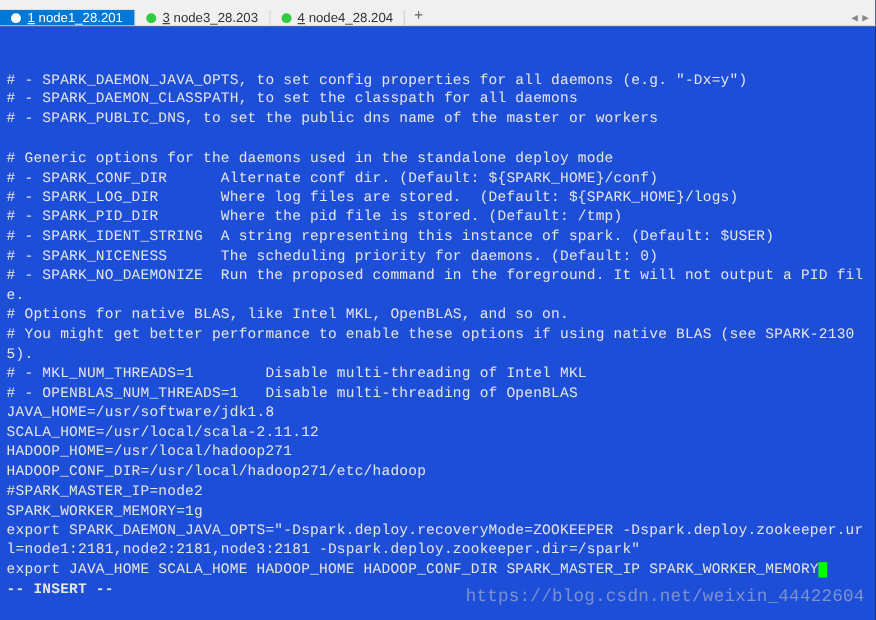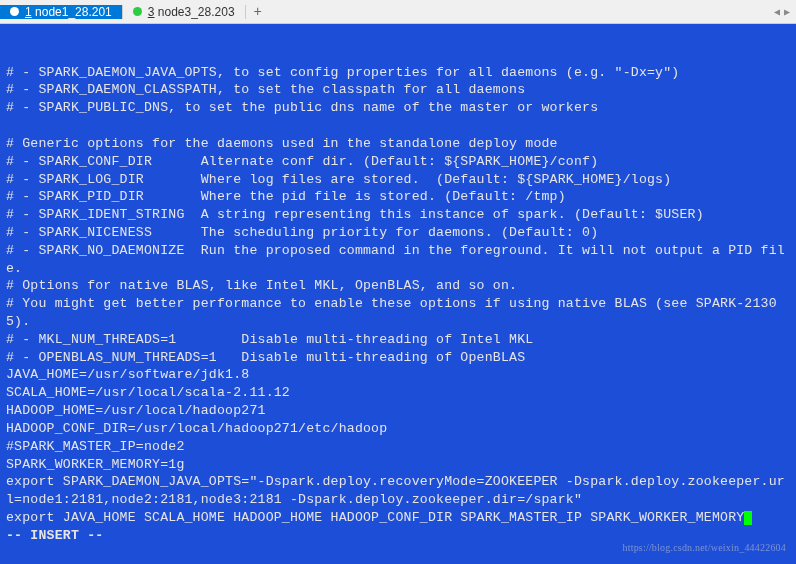--- a/index.html
+++ b/index.html
@@ -10,21 +10,21 @@
     font-family: "Consolas", "Courier New", monospace;
     font-size: 13px;
     overflow: hidden;
     position: relative;
   }
   .tab-bar {
     display: flex;
     background: #f0f0f0;
     height: 24px;
     border-bottom: 1px solid #ccc;
-    align-items: center;
+    align-items: flex-end;
   }
   .tab {
     display: flex;
     align-items: center;
     padding: 0 10px;
     border-right: 1px solid #ccc;
     background: #f0f0f0;
     cursor: pointer;
     gap: 6px;
     font-family: Tahoma, Arial, sans-serif;
@@ -83,37 +83,41 @@
   }
   .status-line {
     color: #e5e5e5;
     font-weight: bold;
   }
   .watermark {
     position: absolute;
     bottom: 10px;
     right: 10px;
     color: rgba(200,200,200,0.55);
-    font-family: Liberation Serif, serif;
-    font-size: 10px;
+    font-family: Liberation Mono, monospace;
+    font-size: 16px;
     pointer-events: none;
   }
 </style>
 </head>
 <body>
 
 <div class="tab-bar">
   <div class="tab active">
     <span class="dot"></span>
     <span><span class="num">1</span> <span>node1_28.201</span></span>
   </div>
   <div class="tab">
     <span class="dot"></span>
     <span><span class="num">3</span> <span>node3_28.203</span></span>
   </div>
+  <div class="tab">
+    <span class="dot"></span>
+    <span><span class="num">4</span> <span>node4_28.204</span></span>
+  </div>
   <div class="add-tab">+</div>
   <div class="nav-arrows">
     <span>◀</span>
     <span>▶</span>
   </div>
 </div>
 
 <div class="terminal">
   <div id="term-content"><div class="line"># - SPARK_DAEMON_JAVA_OPTS, to set config properties for all daemons (e.g. "-Dx=y")</div><div class="line"># - SPARK_DAEMON_CLASSPATH, to set the classpath for all daemons</div><div class="line"># - SPARK_PUBLIC_DNS, to set the public dns name of the master or workers</div><div class="line">&nbsp;</div><div class="line"># Generic options for the daemons used in the standalone deploy mode</div><div class="line"># - SPARK_CONF_DIR      Alternate conf dir. (Default: ${SPARK_HOME}/conf)</div><div class="line"># - SPARK_LOG_DIR       Where log files are stored.  (Default: ${SPARK_HOME}/logs)</div><div class="line"># - SPARK_PID_DIR       Where the pid file is stored. (Default: /tmp)</div><div class="line"># - SPARK_IDENT_STRING  A string representing this instance of spark. (Default: $USER)</div><div class="line"># - SPARK_NICENESS      The scheduling priority for daemons. (Default: 0)</div><div class="line"># - SPARK_NO_DAEMONIZE  Run the proposed command in the foreground. It will not output a PID file.</div><div class="line"># Options for native BLAS, like Intel MKL, OpenBLAS, and so on.</div><div class="line"># You might get better performance to enable these options if using native BLAS (see SPARK-21305).</div><div class="line"># - MKL_NUM_THREADS=1        Disable multi-threading of Intel MKL</div><div class="line"># - OPENBLAS_NUM_THREADS=1   Disable multi-threading of OpenBLAS</div><div class="line">JAVA_HOME=/usr/software/jdk1.8</div><div class="line">SCALA_HOME=/usr/local/scala-2.11.12</div><div class="line">HADOOP_HOME=/usr/local/hadoop271</div><div class="line">HADOOP_CONF_DIR=/usr/local/hadoop271/etc/hadoop</div><div class="line">#SPARK_MASTER_IP=node2</div><div class="line">SPARK_WORKER_MEMORY=1g</div><div class="line">export SPARK_DAEMON_JAVA_OPTS="-Dspark.deploy.recoveryMode=ZOOKEEPER -Dspark.deploy.zookeeper.url=node1:2181,node2:2181,node3:2181 -Dspark.deploy.zookeeper.dir=/spark"</div><div class="line">export JAVA_HOME SCALA_HOME HADOOP_HOME HADOOP_CONF_DIR SPARK_MASTER_IP SPARK_WORKER_MEMORY<span class="cursor"></span></div><div class="status-line">-- INSERT --</div></div>
   <div class="watermark">https://blog.csdn.net/weixin_44422604</div>

